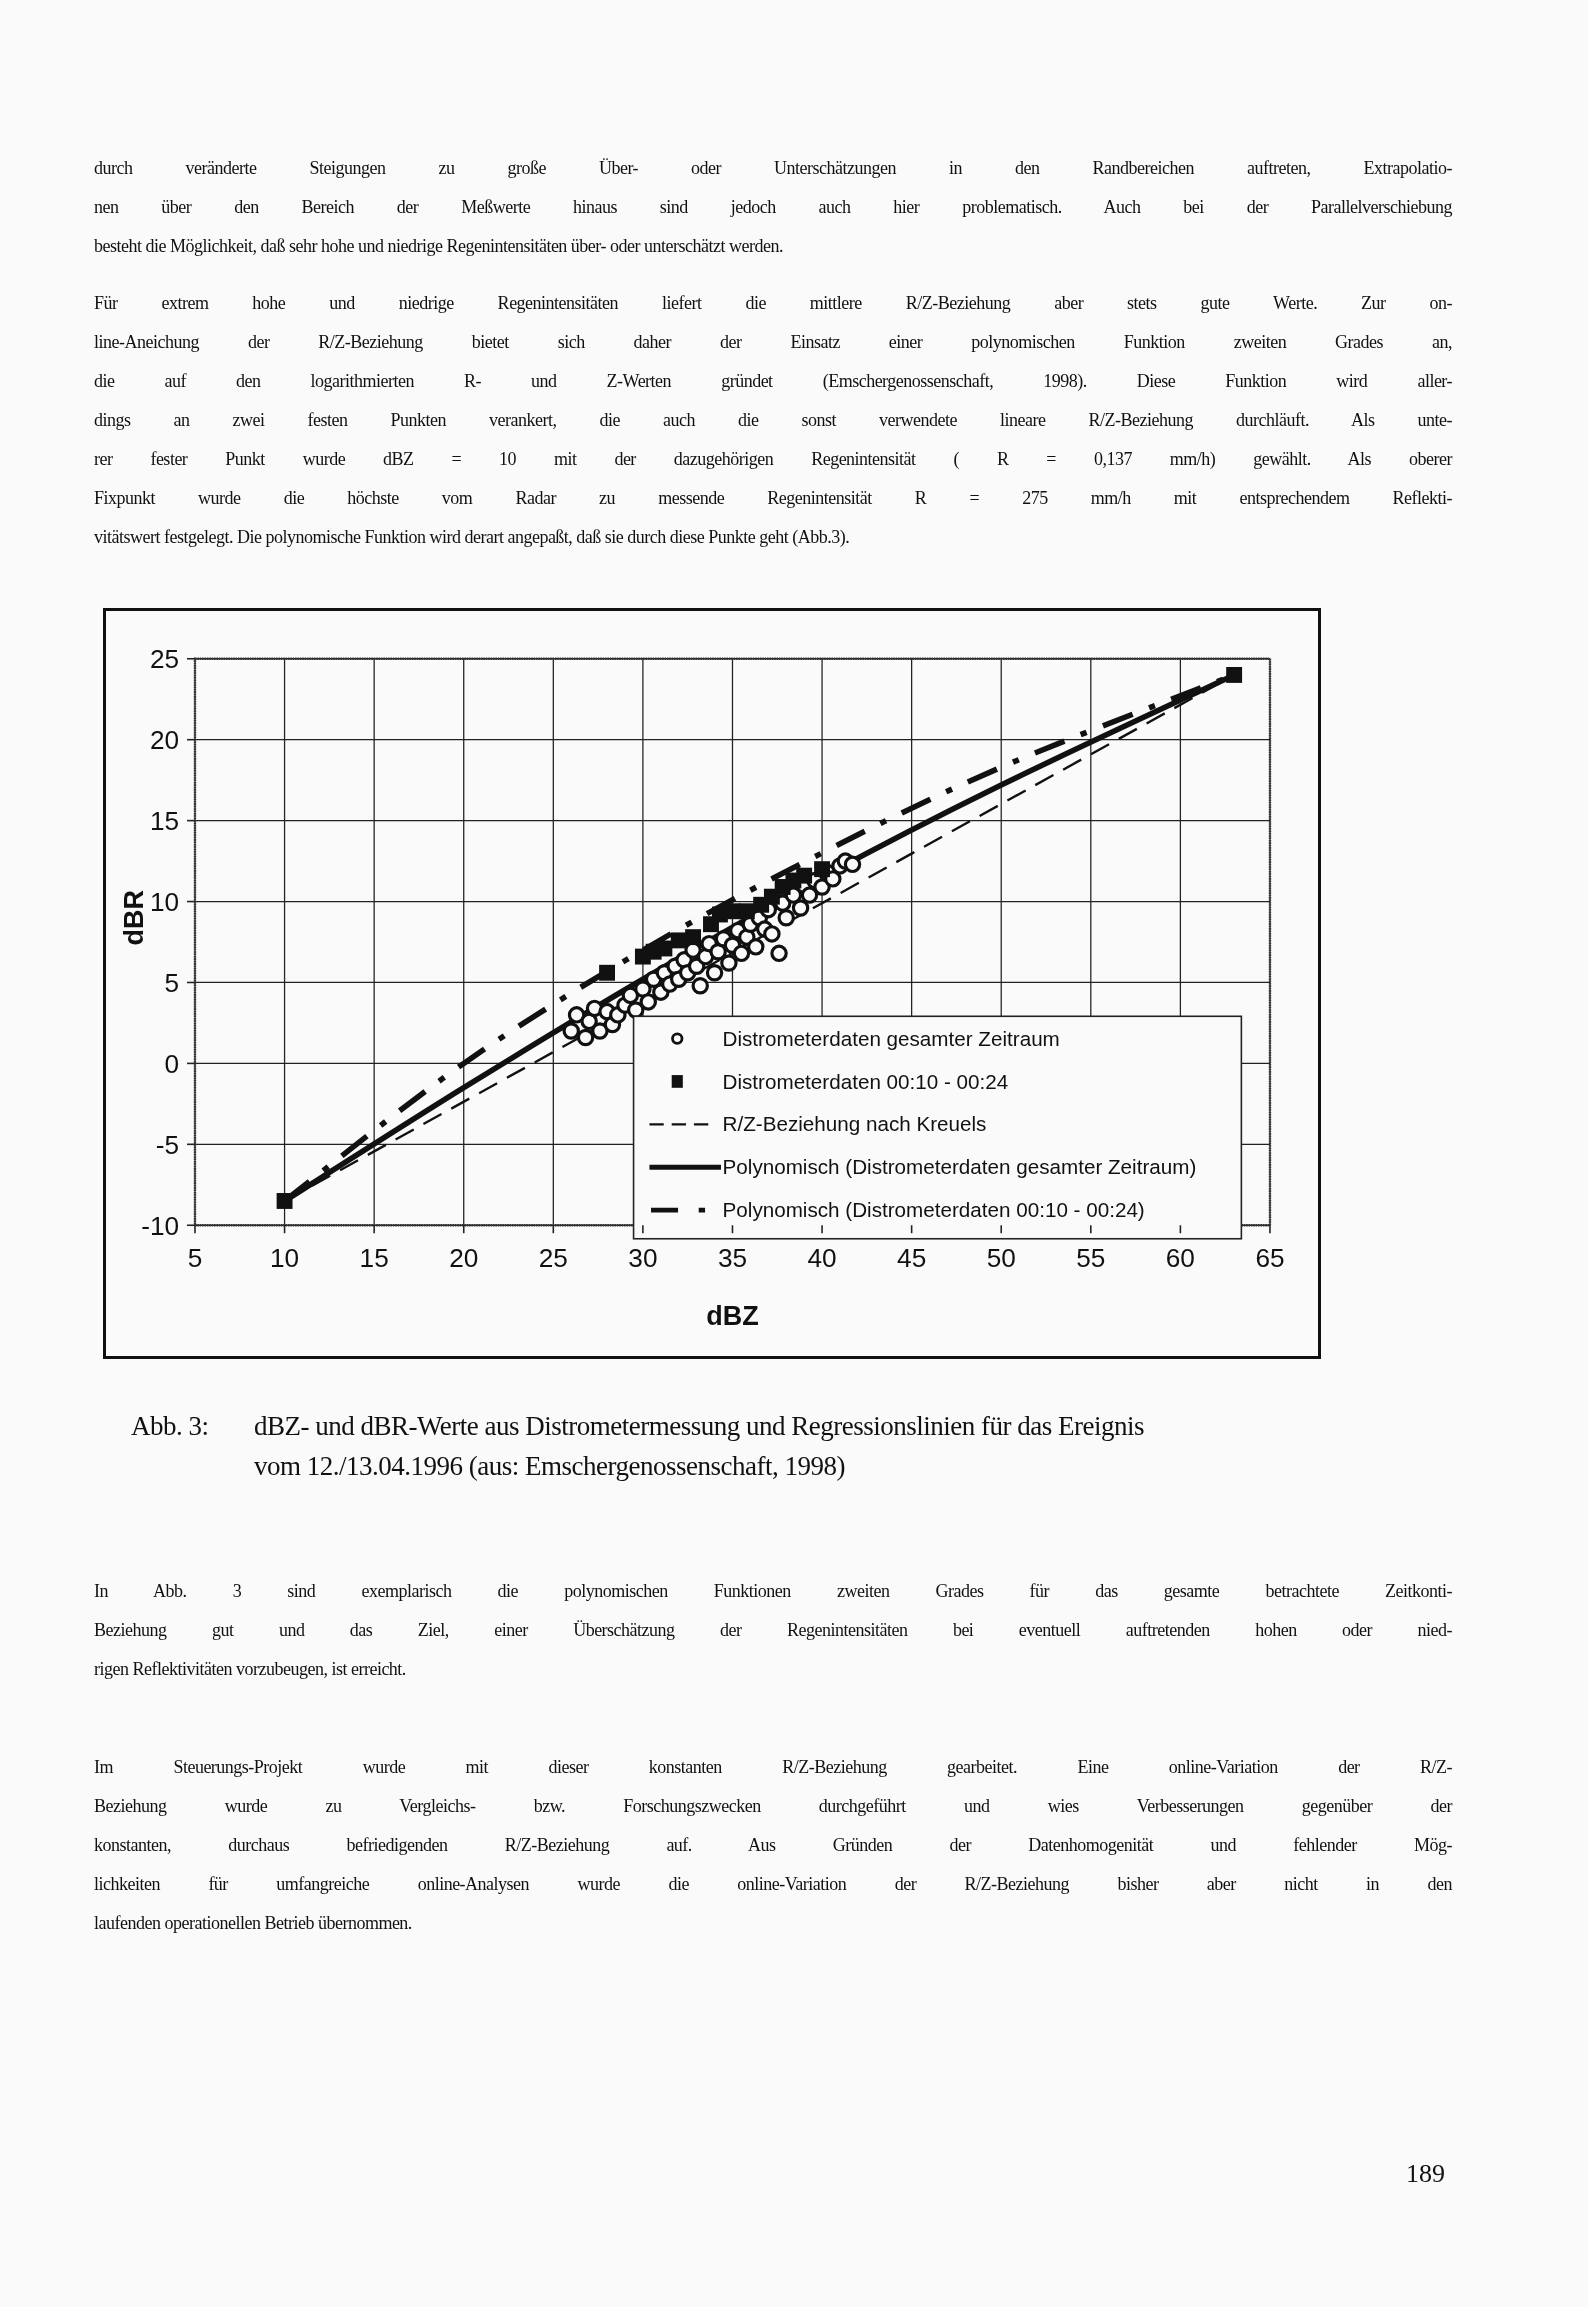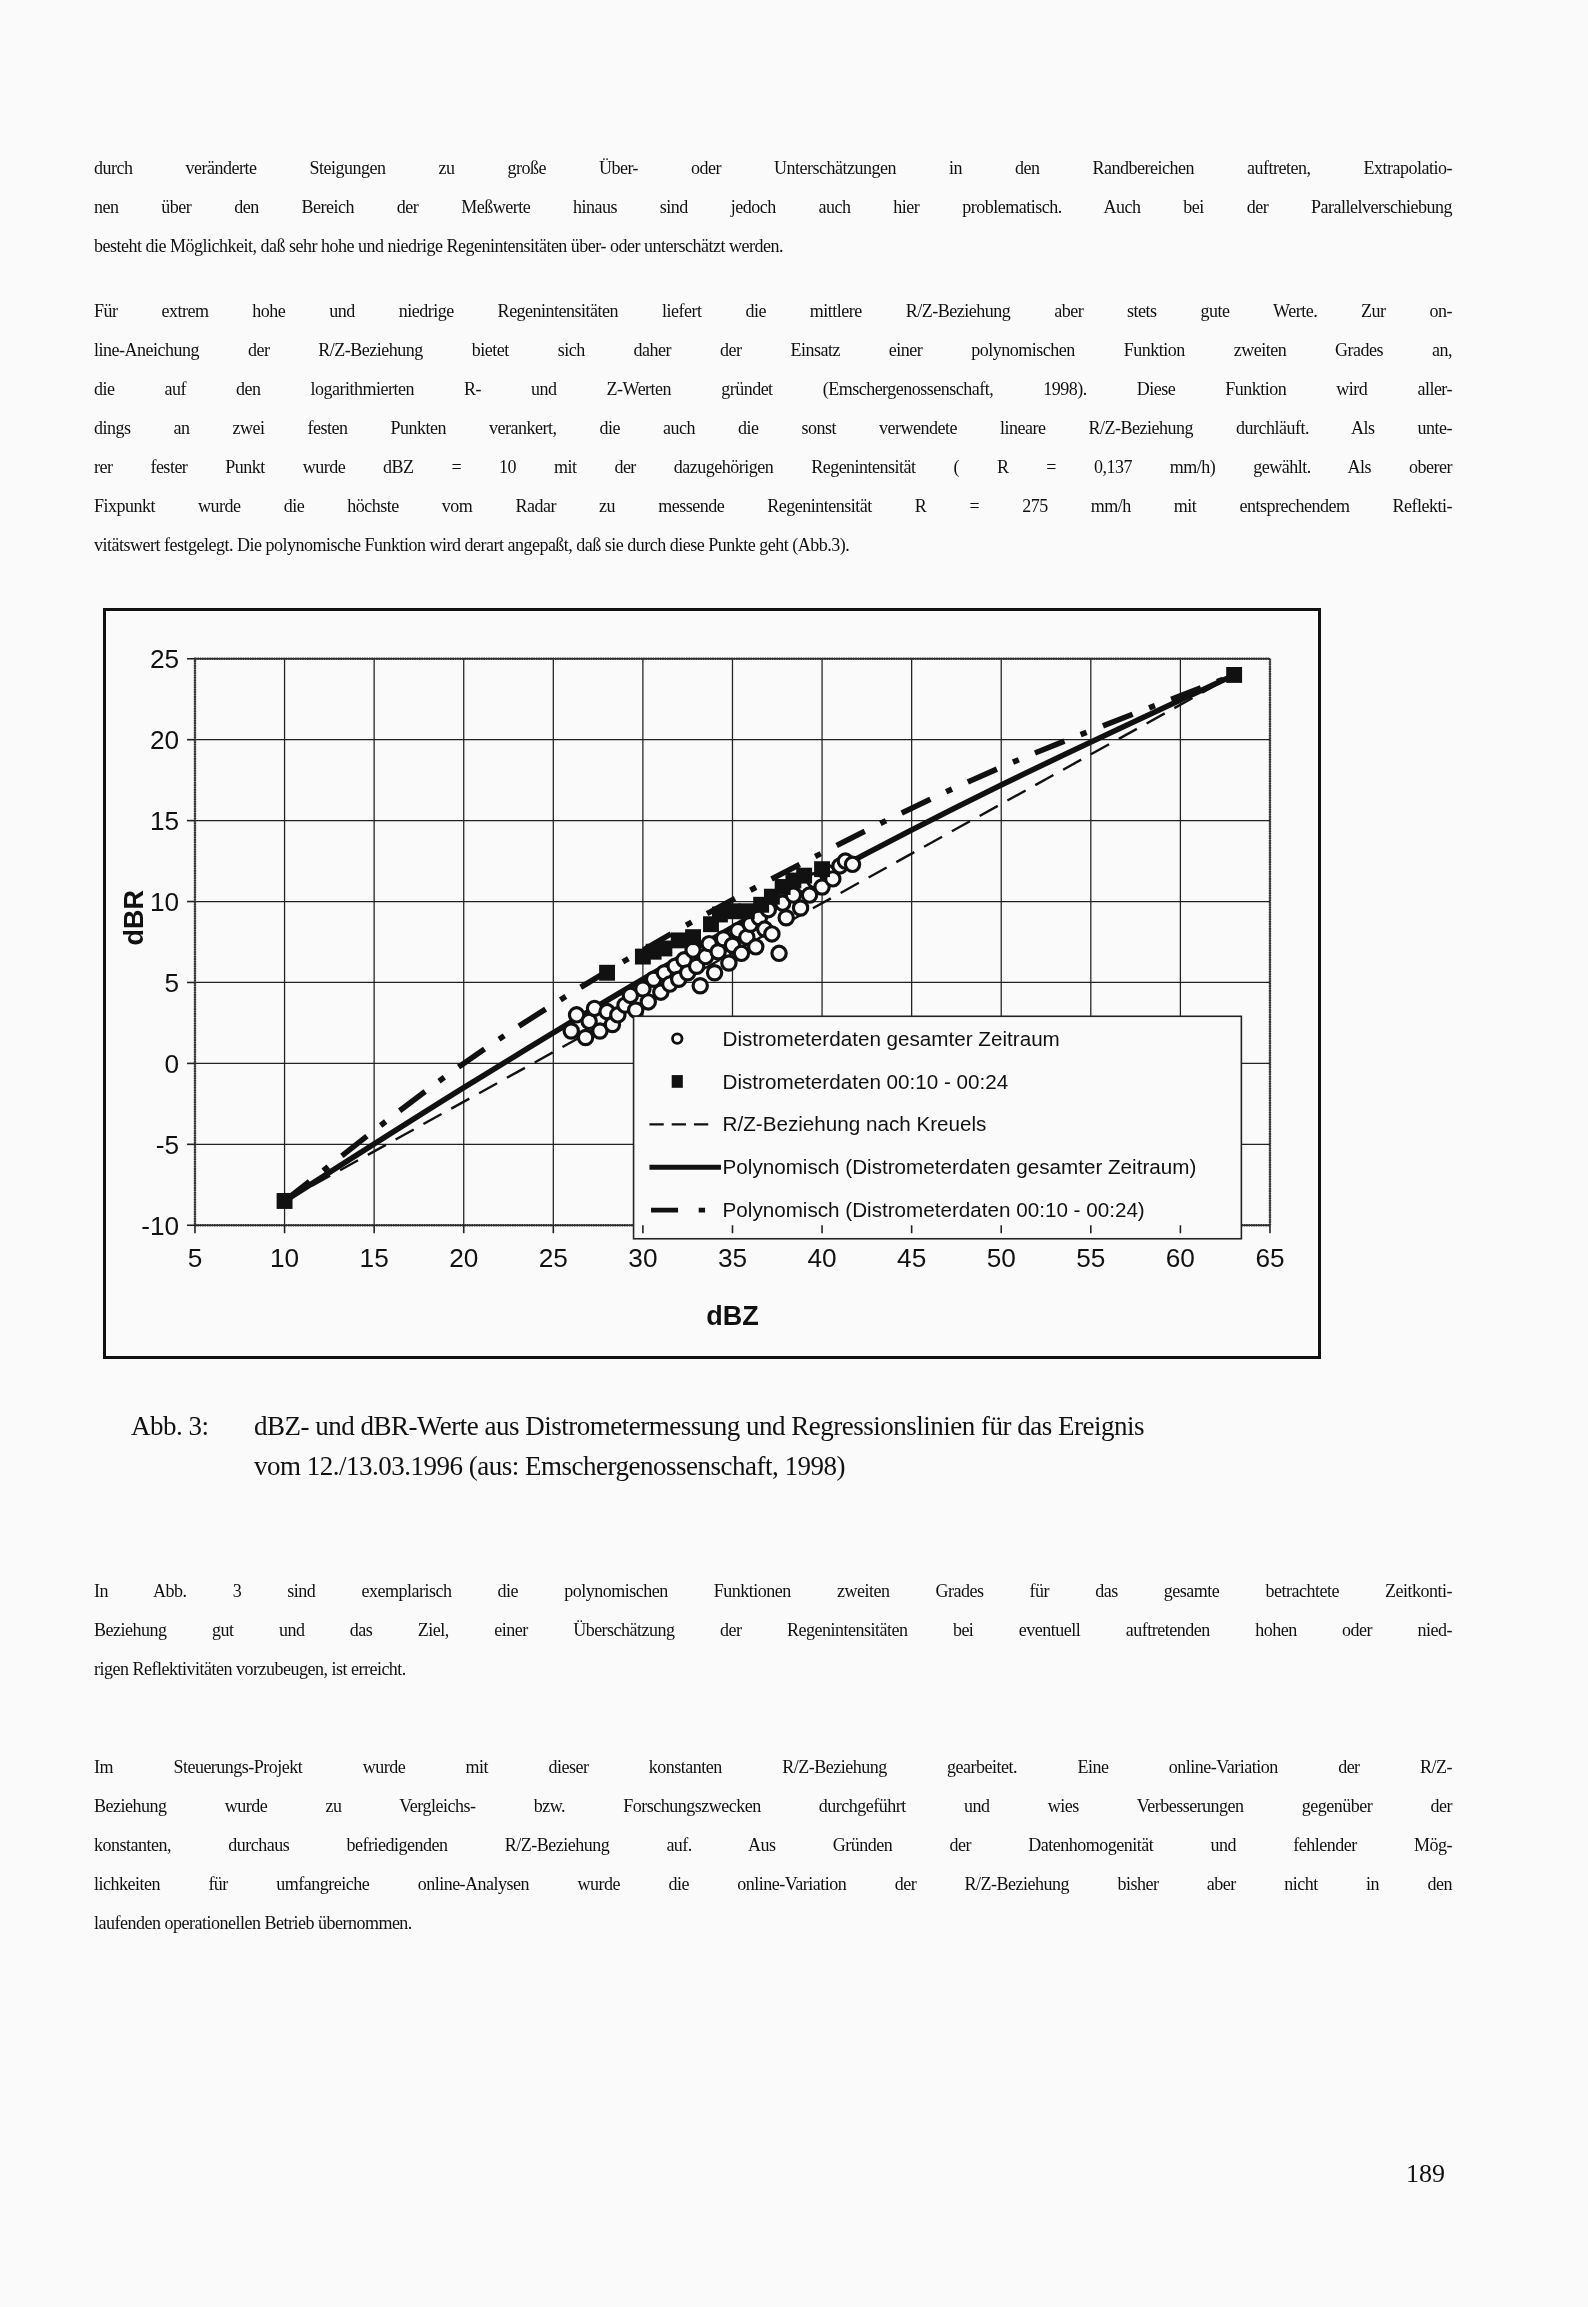--- a/index.html
+++ b/index.html
@@ -9,21 +9,21 @@
     font-family: "Liberation Serif", "DejaVu Serif", serif; color: #111;
   }
   .para {
     position: absolute; left: 94px; width: 1358px;
     font-size: 18px; line-height: 39px; text-align: justify;
     letter-spacing: -0.5px;
   }
   .para .ln { display: block; text-align: justify; text-align-last: justify; white-space: nowrap; }
   .para .ln.last { text-align-last: left; }
   #p1 { top: 149px; }
-  #p2 { top: 292px; }
+  #p2 { top: 284px; }
   #p3 { top: 1572px; }
   #p4 { top: 1748px; }
 
   #figure-frame {
     position: absolute; left: 103px; top: 608px; width: 1218px; height: 751px;
     border: 3.2px solid #111; box-sizing: border-box; background: #fafafa;
   }
   #chart-svg { position: absolute; left: 0; top: 0; }
   .tick-label { font-family: "Liberation Sans", "DejaVu Sans", sans-serif; font-size: 33px; fill: #111; }
   .axis-title { font-family: "Liberation Sans", "DejaVu Sans", sans-serif; font-size: 34px; font-weight: bold; fill: #111; }
@@ -224,21 +224,21 @@
         <text x="788.5" y="898" text-anchor="middle" class="axis-title">dBZ</text>
         <text x="0" y="0" text-anchor="middle" class="axis-title" transform="translate(46,385.9428571428572) rotate(-90)">dBR</text>
       </g>
   </svg>
 </div>
 
 <div id="caption">
   <span class="cap-label">Abb. 3:</span>
   <div class="cap-text">
     <span>dBZ- und dBR-Werte aus Distrometermessung und Regressionslinien für das Ereignis</span>
-    <span>vom 12./13.03.1996 (aus: Emschergenossenschaft, 1998)</span>
+    <span>vom 12./13.04.1996 (aus: Emschergenossenschaft, 1998)</span>
   </div>
 </div>
 
 <div id="p3" class="para">
     <span class="ln">In Abb. 3 sind exemplarisch die polynomischen Funktionen zweiten Grades für das gesamte betrachtete Zeitkonti-</span>
     <span class="ln">Beziehung gut und das Ziel, einer Überschätzung der Regenintensitäten bei eventuell auftretenden hohen oder nied-</span>
     <span class="ln last">rigen Reflektivitäten vorzubeugen, ist erreicht.</span>
   </div>
 <div id="p4" class="para">
     <span class="ln">Im Steuerungs-Projekt wurde mit dieser konstanten R/Z-Beziehung gearbeitet. Eine online-Variation der R/Z-</span>

